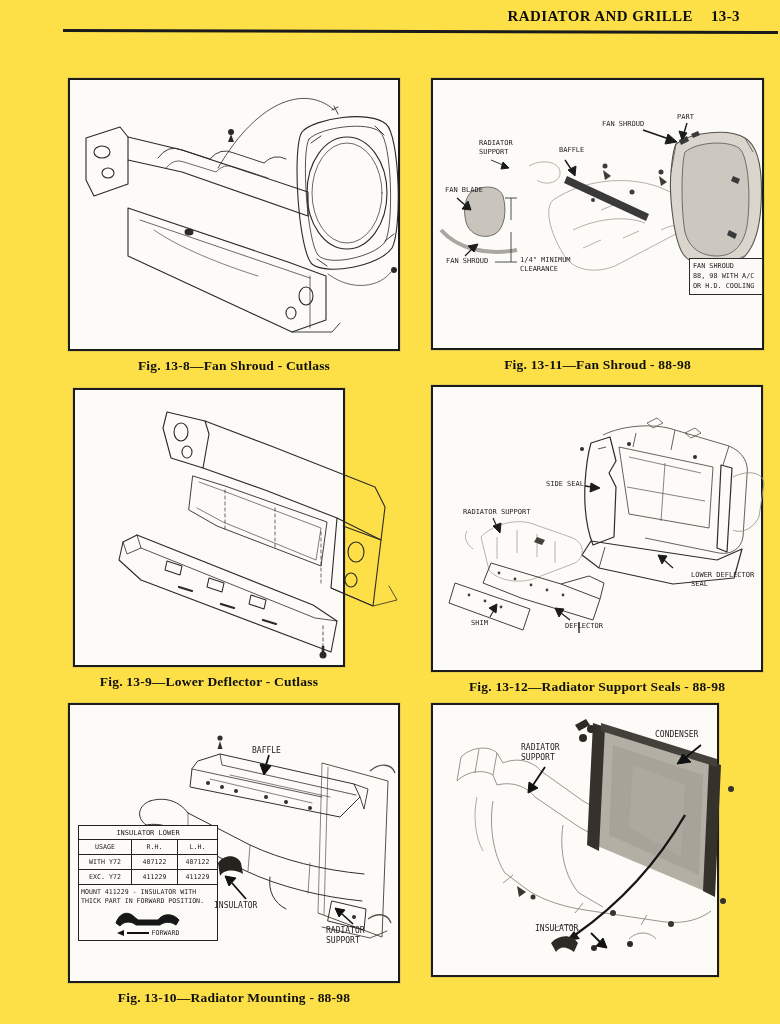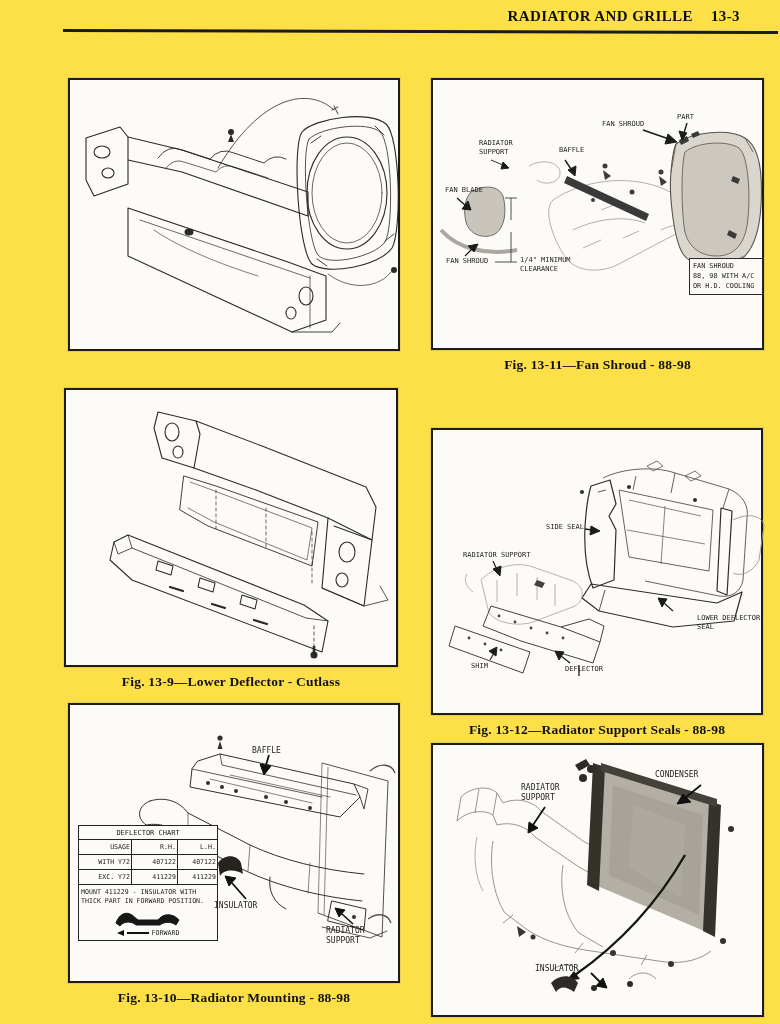--- a/index.html
+++ b/index.html
@@ -42,21 +42,21 @@
   .ins-chart{
     position:absolute;left:8px;top:120px;width:138px;
     border:1.5px solid #222;background:#fcfbf7;
     font-family:"DejaVu Sans Mono", monospace;font-size:6.6px;color:#1c1b19;
   }
   .ins-title{
     text-align:center;font-size:7px;padding:3px 0 2px;border-bottom:1px solid #222;
   }
   .ins-row{display:flex;border-bottom:1px solid #222;}
   .ins-row>div{
-    padding:3px 1px;text-align:right;border-right:1px solid #222;
+    padding:3px 1px;text-align:center;border-right:1px solid #222;
     overflow:hidden;white-space:nowrap;
   }
   .ins-row>div:last-child{border-right:none;}
   .c-usage{width:50px;} .c-rh{width:43px;} .c-lh{width:43px;flex:1;}
   .ins-note{padding:3px 2px 2px;line-height:1.35;}
   .ins-sil{display:block;margin:2px auto 0;}
   .fwd{display:flex;align-items:center;justify-content:center;gap:3px;padding:1px 0 3px;}
   .fwd-head{
     width:0;height:0;border-top:3px solid transparent;border-bottom:3px solid transparent;
     border-right:7px solid #111;
@@ -102,20 +102,21 @@
           <ellipse cx="277" cy="113" rx="35" ry="50" stroke-width="0.7"></ellipse>
           <path d="M241,63 l10,-7 M305,46 l9,9 M247,179 l10,7 M315,161 l9,-7" stroke-width="0.9"></path>
           <path d="M258,194 C282,212 310,207 321,192" stroke-width="0.7"></path>
           <g fill="#2b2a28" stroke="none">
               <circle cx="324" cy="190" r="3"></circle>
             </g>
           <path d="M262,30 l6,-3 M264,26 l4,8" stroke-width="0.9"></path>
         </g>
       </svg>
     </div>
+    <div class="figcap">Fig. 13-8—Fan Shroud - Cutlass</div>
   </div>
 
   <div class="figcell" style="left:431px;top:78px;width:333px;">
     <div class="figframe" style="height:268px;">
       <svg class="draw" width="333" height="268" viewBox="0 0 333 268">
         <g stroke="#aba79e" fill="none" stroke-width="0.9">
           <path d="M96,86 C110,78 128,82 127,94 C126,103 112,106 104,100"></path>
           <path d="M120,120 C150,100 192,95 226,107 L258,121 C270,127 268,140 258,146 L182,186 C162,194 142,190 133,178 C124,166 108,132 120,120 Z"></path>
           <path d="M140,150 C162,139 192,135 212,143"></path>
           <path d="M150,168 l18,-8 M190,158 l16,-7 M168,130 l20,-8"></path>
@@ -171,21 +172,21 @@
       <div class="lbl s7" style="left:13px;top:177px;">FAN SHROUD</div>
       <div class="lbl s7" style="left:87px;top:176px;">1/4" MINIMUM
 CLEARANCE</div>
       <div class="notebox" style="left:256px;top:178px;width:66px;">FAN SHROUD
 88, 98 WITH A/C
 OR H.D. COOLING</div>
     </div>
     <div class="figcap">Fig. 13-11—Fan Shroud - 88-98</div>
   </div>
 
-  <div class="figcell" style="left:64px;top:388px;width:334px;">
+  <div class="figcell" style="left:73px;top:388px;width:272px;">
     <div class="figframe" style="height:275px;">
       <svg class="draw" width="334" height="275" viewBox="0 0 334 275">
         <g stroke="#2b2a28" fill="none" stroke-width="1.1" stroke-linejoin="round" stroke-linecap="round">
           <path d="M92,22 L130,31 L134,44 L128,78 L96,68 L88,38 Z"></path>
           <ellipse cx="106" cy="42" rx="7" ry="9"></ellipse>
           <ellipse cx="112" cy="62" rx="5" ry="6"></ellipse>
           <path d="M130,31 L196,56 L300,97 L310,117 L306,150 L268,136"></path>
           <path d="M128,78 L190,100 L262,128"></path>
           <path d="M118,86 L150,96 L252,132 L246,176 L142,136 L114,120 Z" stroke-width="0.9"></path>
           <path d="M124,92 L146,100 L246,138 L241,170 L148,132 L122,118" stroke-width="0.6"></path>
@@ -204,21 +205,21 @@
               <circle cx="248" cy="265" r="3.5"></circle>
               <rect x="246.7" y="256" width="2.6" height="6"></rect>
             </g>
         </g>
       </svg>
     </div>
     <div class="figcap">Fig. 13-9—Lower Deflector - Cutlass</div>
   </div>
 
   <div class="figcell" style="left:431px;top:385px;width:332px;">
-    <div class="figframe" style="height:283px;margin-top:43px;">
+    <div class="figframe" style="height:283px;">
       <svg class="draw" width="332" height="283" viewBox="0 0 332 283">
         <g stroke="#55514a" fill="none" stroke-width="0.9" stroke-linejoin="round">
           <path d="M170,48 C190,38 222,36 242,43 L296,59 C310,65 316,76 314,88 L310,150 C308,162 298,168 286,166 L212,151"></path>
           <path d="M186,60 L280,80 L276,141 L196,127 Z"></path>
           <path d="M196,70 L268,86 M194,100 L272,114 M232,76 L228,134" stroke-width="0.7"></path>
           <path d="M242,43 L238,63 M296,59 L290,78 M203,46 L200,60"></path>
           <path d="M214,36 l10,-5 l6,5 l-10,5 z M252,46 l10,-5 l6,5 l-10,5 z" stroke-width="0.8"></path>
           <path d="M300,90 C316,82 330,86 331,96 L326,130 C320,142 308,147 300,143" stroke="#9b978f"></path>
         </g>
         <g stroke="#2e2d2b" fill="none" stroke-width="1.2" stroke-linejoin="round">
@@ -263,21 +264,21 @@
           <path d="M240,181 L231,173" stroke-width="1.2" fill="none"></path>
             <polygon points="225,168 234,169 229,177"></polygon>
           <path d="M57,230 L61,223" stroke-width="1.1" fill="none"></path>
             <polygon points="64,217 63,226 56,221"></polygon>
           <path d="M137,233 L128,226" stroke-width="1.2" fill="none"></path>
             <polygon points="122,221 131,222 126,230"></polygon>
         </g>
       </svg>
       <div class="lbl s7" style="left:113px;top:93px;">SIDE SEAL</div>
       <div class="lbl s7" style="left:30px;top:121px;">RADIATOR SUPPORT</div>
-      <div class="lbl s7" style="left:224px;top:184px;padding-left:40px;">LOWER DEFLECTOR SEAL</div>
+      <div class="lbl s7" style="left:218px;top:184px;padding-left:40px;">LOWER DEFLECTOR SEAL</div>
       <div class="lbl s7" style="left:38px;top:232px;">SHIM</div>
       <div class="lbl s7" style="left:132px;top:235px;">DEFLECTOR</div>
     </div>
     <div class="figcap">Fig. 13-12—Radiator Support Seals - 88-98</div>
   </div>
 
   <div class="figcell" style="left:68px;top:703px;width:332px;">
     <div class="figframe" style="height:276px;">
       <svg class="draw" width="332" height="276" viewBox="0 0 332 276">
         <g stroke="#55514a" fill="none" stroke-width="1" stroke-linejoin="round">
@@ -319,21 +320,21 @@
           <path d="M199,50 L196,60" stroke-width="1.8" fill="none"></path>
             <polygon points="194,70 190,59 201,61"></polygon>
           <path d="M176,194 L162,178" stroke-width="1.8" fill="none"></path>
             <polygon points="155,171 166,173 159,181"></polygon>
           <path d="M283,219 L272,209" stroke-width="1.6" fill="none"></path>
             <polygon points="265,203 275,205 269,212"></polygon>
         </g>
       </svg>
 
       <div class="ins-chart">
-        <div class="ins-title">DEFLECTOR CHART</div>
+        <div class="ins-title">INSULATOR LOWER</div>
         <div class="ins-row">
           <div class="c-usage">USAGE</div>
           <div class="c-rh">R.H.</div>
           <div class="c-lh">L.H.</div>
         </div>
         <div class="ins-row">
           <div class="c-usage">WITH Y72</div>
           <div class="c-rh">407122</div>
           <div class="c-lh">407122</div>
         </div>
@@ -354,21 +355,21 @@
       </div>
 
       <div class="lbl s8" style="left:182px;top:41px;">BAFFLE</div>
       <div class="lbl s8" style="left:144px;top:196px;">INSULATOR</div>
       <div class="lbl s8" style="left:256px;top:221px;">RADIATOR
 SUPPORT</div>
     </div>
     <div class="figcap">Fig. 13-10—Radiator Mounting - 88-98</div>
   </div>
 
-  <div class="figcell" style="left:431px;top:743px;width:333px;">
+  <div class="figcell" style="left:431px;top:703px;width:288px;">
     <div class="figframe" style="height:270px;">
       <svg class="draw" width="333" height="270" viewBox="0 0 333 270">
         <g stroke="#8d897f" fill="none" stroke-width="0.9" stroke-linejoin="round">
           <path d="M28,52 C38,42 56,40 64,48 L70,58 C84,52 100,56 108,66 L150,96 C172,109 202,121 232,129"></path>
           <path d="M24,76 C34,66 50,64 60,70 L64,80 C80,76 94,82 102,92 L146,122 C172,137 206,151 240,159"></path>
           <path d="M28,52 L24,76 M64,48 L60,70 M46,44 L42,68"></path>
           <path d="M60,96 C56,120 60,150 72,168 L96,186"></path>
           <path d="M130,120 C126,146 132,172 146,188 L170,202"></path>
           <path d="M96,186 C112,196 132,202 152,205 L232,217 C252,219 268,214 278,206"></path>
           <path d="M80,170 l-10,8 M150,198 l-8,10 M214,210 l-6,10"></path>

